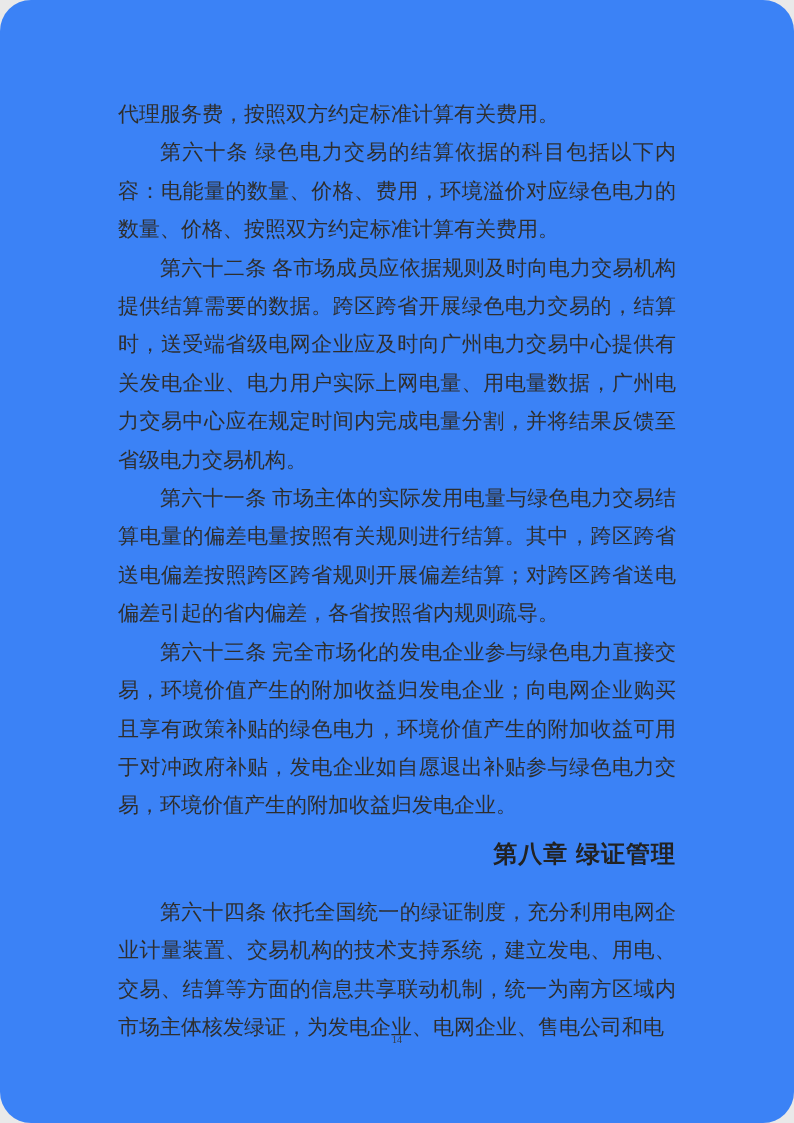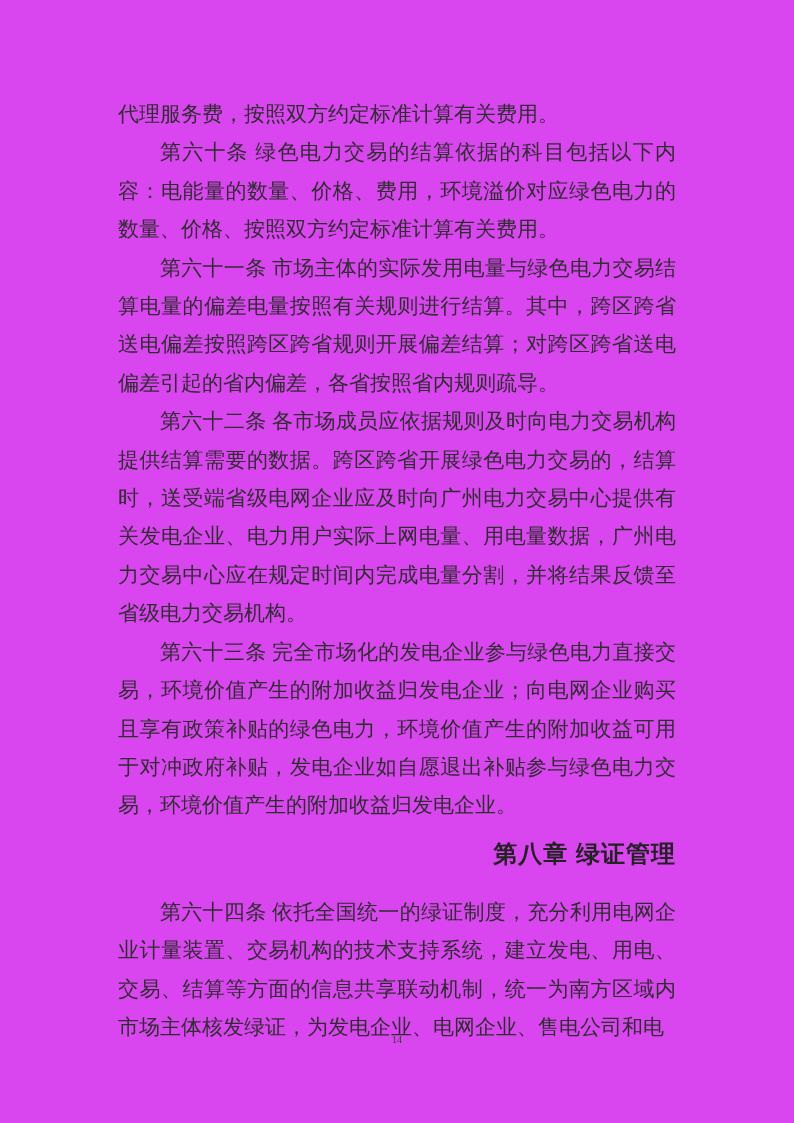--- a/index.html
+++ b/index.html
@@ -5,24 +5,25 @@
   html, body {
     margin: 0;
     padding: 0;
     background: #e9e9e9;
   }
   .page {
     position: relative;
     width: 794px;
     height: 1123px;
     margin: 0 auto;
-    background: #d946ef;
+    background: #3b82f6;
     overflow: hidden;
     font-family: "Liberation Serif", "DejaVu Serif", serif;
     color: #2e2e2e;
+    border-radius: 31px;
   }
   .doc-body {
     position: absolute;
     left: 118px;
     top: 95px;
     width: 558px;
     font-size: 21px;
     line-height: 38.4px;
     text-align: justify;
   }
@@ -55,22 +56,22 @@
   }
 </style>
 </head>
 <body>
 
 <main class="page">
   <section class="doc-body">
 
   <p class="continuation">代理服务费，按照双方约定标准计算有关费用。</p>
       <p class="body">第六十条 绿色电力交易的结算依据的科目包括以下内容：电能量的数量、价格、费用，环境溢价对应绿色电力的数量、价格、按照双方约定标准计算有关费用。</p>
+      <p class="body">第六十二条 各市场成员应依据规则及时向电力交易机构提供结算需要的数据。跨区跨省开展绿色电力交易的，结算时，送受端省级电网企业应及时向广州电力交易中心提供有关发电企业、电力用户实际上网电量、用电量数据，广州电力交易中心应在规定时间内完成电量分割，并将结果反馈至省级电力交易机构。</p>
       <p class="body">第六十一条 市场主体的实际发用电量与绿色电力交易结算电量的偏差电量按照有关规则进行结算。其中，跨区跨省送电偏差按照跨区跨省规则开展偏差结算；对跨区跨省送电偏差引起的省内偏差，各省按照省内规则疏导。</p>
-      <p class="body">第六十二条 各市场成员应依据规则及时向电力交易机构提供结算需要的数据。跨区跨省开展绿色电力交易的，结算时，送受端省级电网企业应及时向广州电力交易中心提供有关发电企业、电力用户实际上网电量、用电量数据，广州电力交易中心应在规定时间内完成电量分割，并将结果反馈至省级电力交易机构。</p>
       <p class="body">第六十三条 完全市场化的发电企业参与绿色电力直接交易，环境价值产生的附加收益归发电企业；向电网企业购买且享有政策补贴的绿色电力，环境价值产生的附加收益可用于对冲政府补贴，发电企业如自愿退出补贴参与绿色电力交易，环境价值产生的附加收益归发电企业。</p>
       <h2 class="chapter-heading">第八章 绿证管理</h2>
       <p class="body">第六十四条 依托全国统一的绿证制度，充分利用电网企业计量装置、交易机构的技术支持系统，建立发电、用电、交易、结算等方面的信息共享联动机制，统一为南方区域内市场主体核发绿证，为发电企业、电网企业、售电公司和电</p>
     </section>
   <footer class="page-footer">
     <span>14</span>
   </footer>
 </main>
 
 </body></html>

